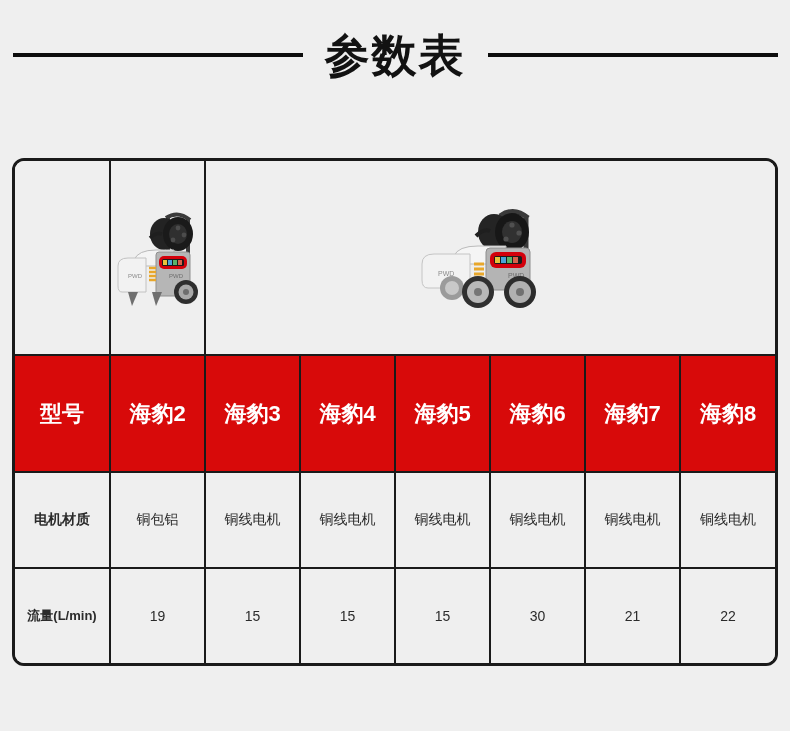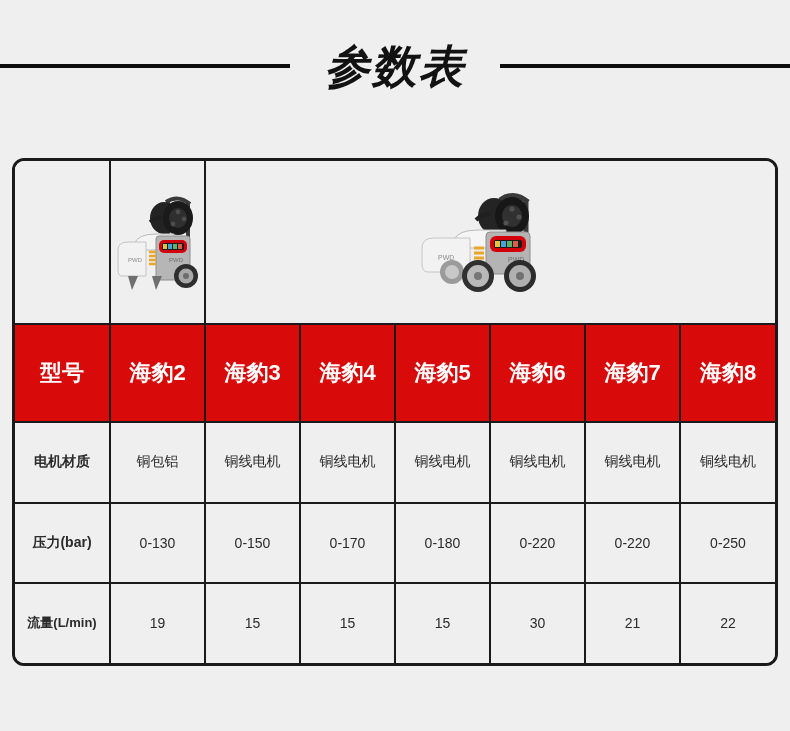--- a/index.html
+++ b/index.html
@@ -13,27 +13,26 @@
     background: #efefef;
     font-family: "Liberation Sans", "DejaVu Sans", sans-serif;
     overflow: hidden;
     position: relative;
   }
 
   
   .title-band {
     position: absolute;
     left: 0;
-    top: 11px;
+    top: 0;
     width: 790px;
     height: 110px;
     display: flex;
     align-items: center;
-    justify-content: space-between;
-    font-style: italic;
+    justify-content: center;
   }
   .rule {
     height: 4px;
     background: #0d0d0d;
     flex: 0 0 auto;
   }
   .rule-left  { width: 290px; }
   .rule-right { width: 290px; }
   .title-text {
     flex: 0 0 auto;
@@ -222,30 +221,20 @@
         <td>铜线电机</td>
         <td>铜线电机</td>
         <td>铜线电机</td>
         <td>铜线电机</td>
         <td>铜线电机</td>
         <td>铜线电机</td>
       </tr>
 
 
 
-      <tr class="data-row">
-        <td class="rowlabel">压力(bar)</td>
-        <td>0-130</td>
-        <td>0-150</td>
-        <td>0-170</td>
-        <td>0-180</td>
-        <td>0-220</td>
-        <td>0-220</td>
-        <td>0-250</td>
-      </tr>
 
       <tr class="data-row">
         <td class="rowlabel small">流量(L/min)</td>
         <td>19</td>
         <td>15</td>
         <td>15</td>
         <td>15</td>
         <td>30</td>
         <td>21</td>
         <td>22</td>

